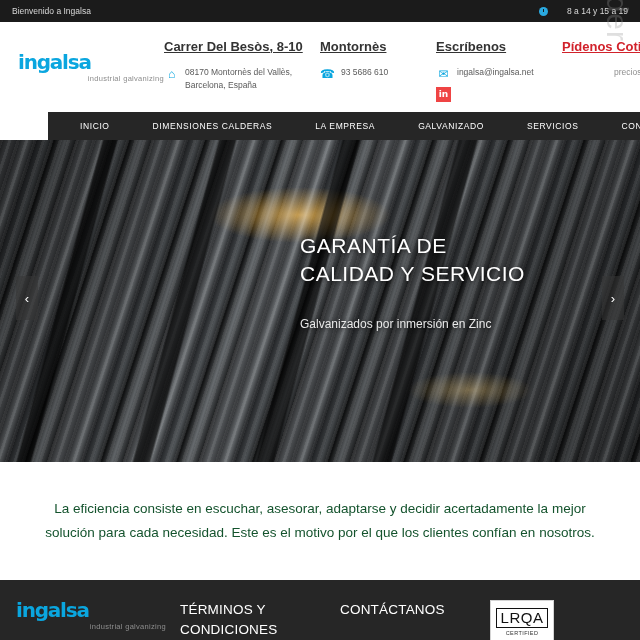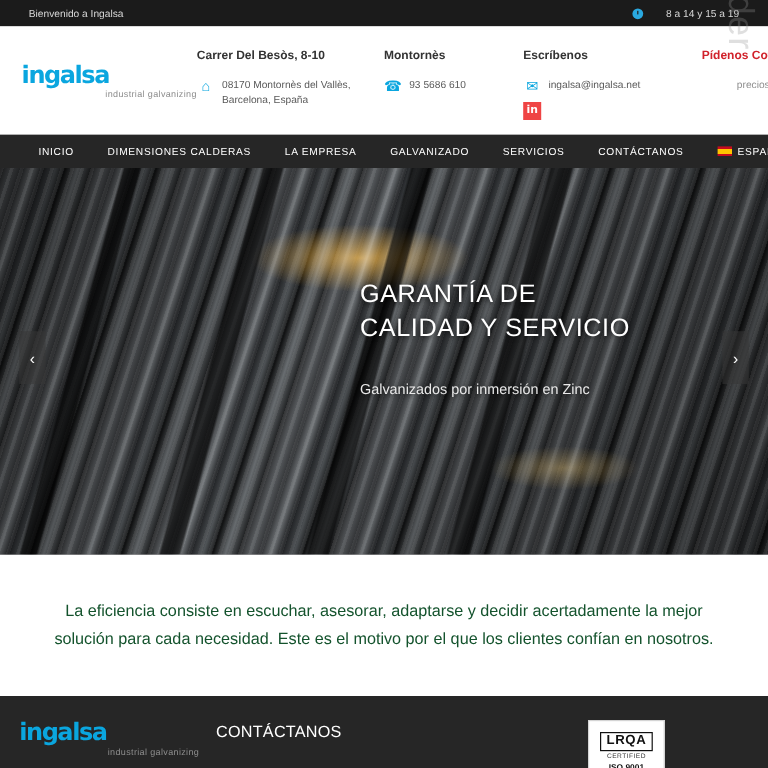--- a/index.html
+++ b/index.html
@@ -8,21 +8,21 @@
     background: #ffffff;
     font-family: "Liberation Sans", sans-serif;
     overflow: hidden;
   }
   .page { width: 640px; height: 640px; position: relative; overflow: hidden; }
 
   
   .topbar {
     height: 22px; background: #1b1b1b; color: #d8d8d8;
     display: flex; align-items: center; justify-content: space-between;
-    padding: 0 24px; font-size: 8.5px;
+    padding: 0 12px; font-size: 8.5px;
   }
   .topbar .right { display: flex; align-items: center; gap: 19px; }
   .clock-icon {
     width: 9px; height: 9px; border-radius: 50%;
     background: #2aa9e0; display: inline-block; position: relative;
   }
   .clock-icon::after {
     content: ""; position: absolute; left: 4px; top: 2px;
     width: 1px; height: 3px; background: #1b1b1b;
   }
@@ -40,22 +40,23 @@
     font-family: "DejaVu Sans", sans-serif;
   }
   .logo-sub {
     font-size: 7.5px; color: #8d8d8d; text-align: right;
     margin-top: 2px; letter-spacing: .3px;
   }
 
   .info-cols { display: flex; flex: 1; align-items: flex-start; gap: 6px; padding-top: 6px;}
   .info-col { font-size: 8.5px; color: #5a5a5a; line-height: 1.45; }
   .info-col .ttl {
-    font-size: 10px; font-weight: bold; color: #333; margin-bottom: 10px;
+    font-size: 13px; font-weight: bold; color: #333; margin-bottom: 10px;
     white-space: nowrap;
+    text-decoration: underline;
   }
   .info-body { display: flex; gap: 6px; align-items: flex-start; }
   .ico {
     width: 15px; height: 15px; flex: 0 0 15px; color: #0aa6df;
     display: flex; align-items: center; justify-content: center;
     font-size: 12px; line-height: 1;
   }
   .col-addr { width: 150px; text-align: left; }
   .col-addr .ttl { text-align: left; }
   .col-phone { width: 110px; }
@@ -73,21 +74,21 @@
   .watermark {
     position: absolute; right: 6px; top: 20px;
     font-size: 30px; color: rgba(150,150,150,.30);
     transform: rotate(90deg); transform-origin: right top;
     letter-spacing: 1px; pointer-events: none; white-space: nowrap;
   }
 
   
   .nav {
     height: 28px; background: #262626; display: flex; align-items: center;
-    padding-left: 18px; gap: 0;
+    padding-left: 18px; gap: 15px; margin-left: 48px;
   }
   .nav a {
     color: #ffffff; font-size: 8.5px; letter-spacing: .6px;
     padding: 0 14px; line-height: 28px; text-decoration: none;
     white-space: nowrap;
   }
   .nav a.lang { display: flex; align-items: center; gap: 5px; }
   .flag { width: 12px; height: 8px; display: inline-block; position: relative; }
   .flag-es { background: linear-gradient(to bottom,#c60b1e 0 25%,#ffc400 25% 75%,#c60b1e 75% 100%); }
 
@@ -161,21 +162,21 @@
     font-size: 13.5px; font-weight: 400; color: #ffffff;
     line-height: 1.5; letter-spacing: .2px;
   }
   .f-col.terms { flex: 0 0 160px; }
   .cert {
     margin-left: auto; width: 64px; height: 54px; background: #ffffff;
     border: 1px solid #d4d4d4; display: flex; flex-direction: column;
     align-items: center; justify-content: center; margin-right: 70px;
   }
   .cert .lrqa {
-    font-size: 11px; font-weight: bold; color: #111; letter-spacing: .5px;
+    font-size: 15px; font-weight: normal; color: #111; letter-spacing: .5px;
     border: 1px solid #111; padding: 0 4px; line-height: 1.25;
   }
   .cert .c1 { font-size: 5.5px; color: #333; margin-top: 2px; letter-spacing: .4px; }
   .cert .c2 { font-size: 7px; color: #111; font-weight: bold; margin-top: 3px; }
 </style>
 </head>
 <body>
 
 <div class="page">
 
@@ -259,20 +260,23 @@
 
   <div class="intro">
     <p>La eficiencia consiste en escuchar, asesorar, adaptarse y decidir acertadamente la mejor solución para cada necesidad. Este es el motivo por el que los clientes confían en nosotros.</p>
   </div>
 
   <div class="footer">
     <div class="f-logo">
       <div class="logo-word">ingalsa</div>
       <div class="logo-sub">industrial galvanizing</div>
     </div>
+    <div class="f-col terms">
+      <h4>TÉRMINOS Y CONDICIONES</h4>
+    </div>
     <div class="f-col">
       <h4>CONTÁCTANOS</h4>
     </div>
     <div class="cert">
       <div class="lrqa">LRQA</div>
       <div class="c1">CERTIFIED</div>
       <div class="c2">ISO 9001</div>
     </div>
   </div>
 

